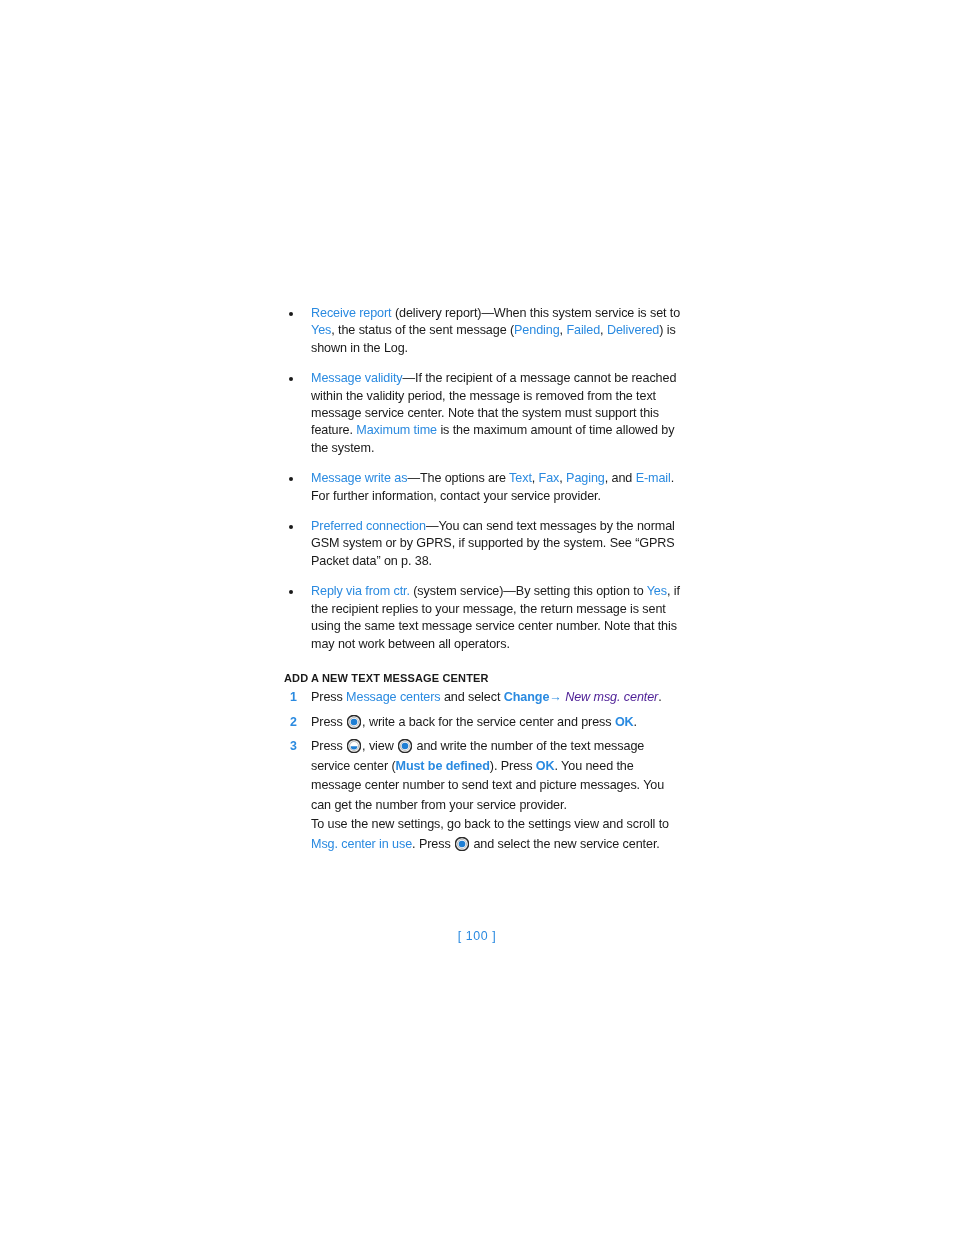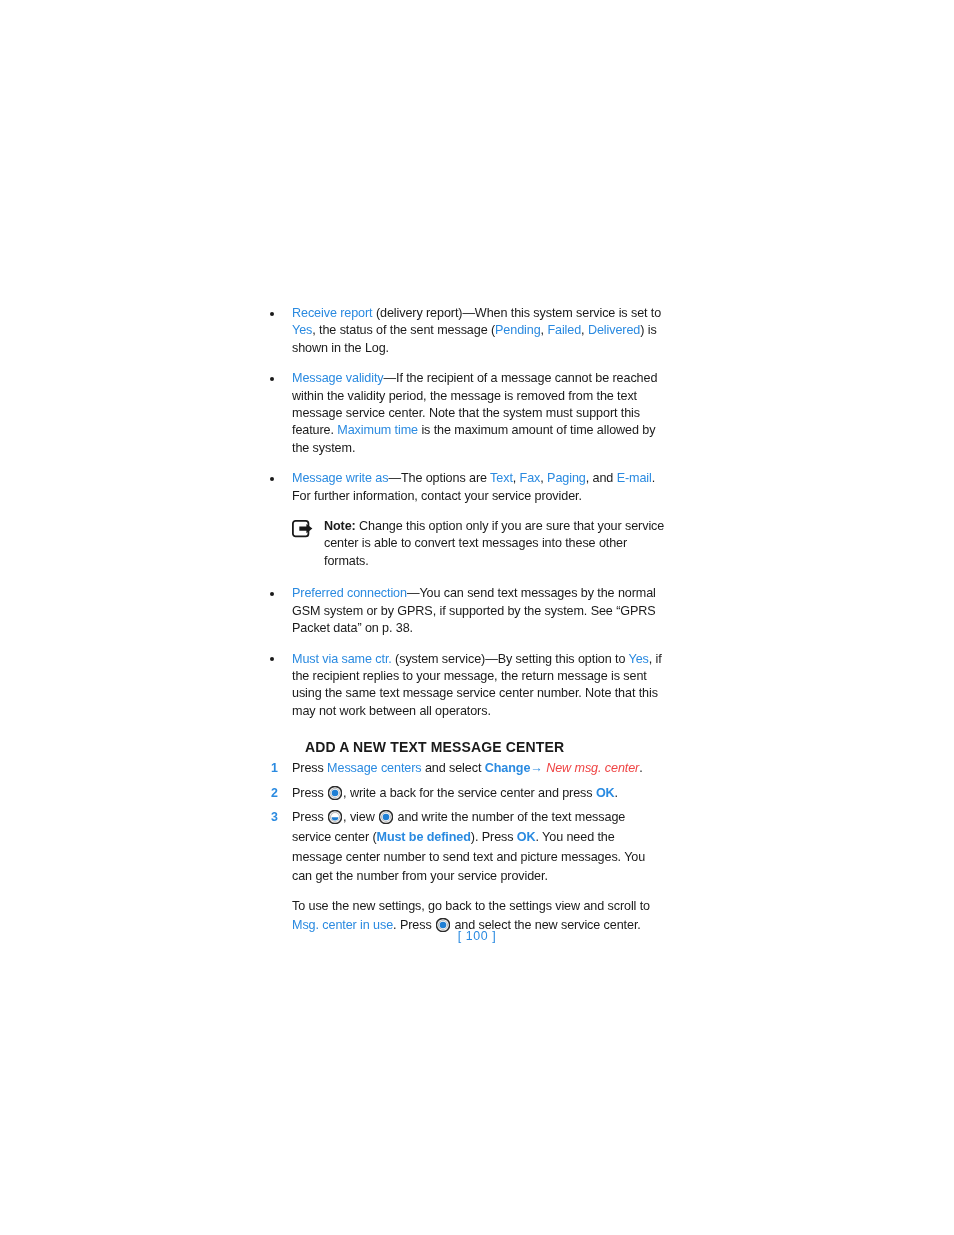--- a/index.html
+++ b/index.html
@@ -20,21 +20,21 @@
     position: absolute;
     left: 0;
     top: 0;
     width: 954px;
     height: 1235px;
     overflow: hidden;
   }
 
   .content {
     position: absolute;
-    left: 265px;
+    left: 284px;
     top: 305px;
     width: 402px;
   }
 
   
   .bullet-item {
     position: relative;
     padding-left: 27px;
     margin-bottom: 13px;
     font-size: 12.6px;
@@ -64,54 +64,52 @@
   .note-icon {
     position: absolute;
     left: 27px;
     top: 2px;
     width: 23px;
     height: 19px;
   }
 
   
   .section-heading {
-    font-size: 14px;
+    font-size: 11px;
     font-weight: bold;
     letter-spacing: 0.15px;
     margin-top: 19px;
     margin-bottom: 4px;
     color: #1a1a1a;
-    margin-left: 40px;
   }
 
   
   .step-item {
     position: relative;
     padding-left: 27px;
     margin-bottom: 5px;
     font-size: 12.6px;
     line-height: 19.6px;
     letter-spacing: -0.1px;
   }
   .step-num {
     position: absolute;
     left: 6px;
     top: 0;
     font-weight: bold;
     color: #2a8ae0;
     font-size: 12.4px;
   }
   .step-sub {
-    margin-top: 10px;
   }
 
   
   .lnk   { color: #2a8ae0; }
   .lnk-b { color: #2a8ae0; font-weight: bold; }
-  .lnk-i { color: #ef4444; font-style: italic; }
+  .lnk-i { color: #4c1d95; font-style: italic; }
   .bold  { font-weight: bold; color: #1a1a1a; }
 
   
   .joy {
     display: inline-block;
     vertical-align: -3px;
     width: 14px;
     height: 14px;
     margin: 0 1px;
   }
@@ -131,26 +129,22 @@
 </head>
 <body>
 
 <div class="page">
   <div class="content">
 
     <div id="bullet-list">
         <div class="bullet-item"><span class="bullet-dot"></span><span class="lnk">Receive report</span><span> (delivery report)—When this system service is set to </span><span class="lnk">Yes</span><span>, the status of the sent message (</span><span class="lnk">Pending</span><span>, </span><span class="lnk">Failed</span><span>, </span><span class="lnk">Delivered</span><span>) is shown in the Log.</span></div>
         <div class="bullet-item"><span class="bullet-dot"></span><span class="lnk">Message validity</span><span>—If the recipient of a message cannot be reached within the validity period, the message is removed from the text message service center. Note that the system must support this feature. </span><span class="lnk">Maximum time</span><span> is the maximum amount of time allowed by the system.</span></div>
         <div class="bullet-item"><span class="bullet-dot"></span><span class="lnk">Message write as</span><span>—The options are </span><span class="lnk">Text</span><span>, </span><span class="lnk">Fax</span><span>, </span><span class="lnk">Paging</span><span>, and </span><span class="lnk">E-mail</span><span>. For further information, contact your service provider.</span></div>
-        <div class="note-block"><span class="note-icon"><svg viewBox="0 0 23 19" width="23" height="19">
-              <rect x="0.9" y="0.9" width="15.5" height="15.5" rx="2.6" ry="2.6" fill="none" stroke="#1a1a1a" stroke-width="1.8"></rect>
-              <path d="M7.3 6.4 h7.1 v-2.4 l6.0 4.6 -6.0 4.6 v-2.4 h-7.1 z" fill="#1a1a1a"></path>
-            </svg></span><span class="bold">Note:</span><span> Change this option only if you are sure that your service center is able to convert text messages into these other formats.</span></div>
         <div class="bullet-item"><span class="bullet-dot"></span><span class="lnk">Preferred connection</span><span>—You can send text messages by the normal GSM system or by GPRS, if supported by the system. See “GPRS Packet data” on p. 38.</span></div>
-        <div class="bullet-item"><span class="bullet-dot"></span><span class="lnk">Must via same ctr.</span><span> (system service)—By setting this option to </span><span class="lnk">Yes</span><span>, if the recipient replies to your message, the return message is sent using the same text message service center number. Note that this may not work between all operators.</span></div>
+        <div class="bullet-item"><span class="bullet-dot"></span><span class="lnk">Reply via from ctr.</span><span> (system service)—By setting this option to </span><span class="lnk">Yes</span><span>, if the recipient replies to your message, the return message is sent using the same text message service center number. Note that this may not work between all operators.</span></div>
       </div>
 
     <div class="section-heading">ADD A NEW TEXT MESSAGE CENTER</div>
 
     <div id="step-list">
         <div class="step-item"><span class="step-num">1</span><span>Press </span><span class="lnk">Message centers</span><span> and select </span><span class="lnk-b">Change</span><span class="lnk-b">→</span><span> </span><span class="lnk-i">New msg. center</span><span>.</span></div>
         <div class="step-item"><span class="step-num">2</span><span>Press </span><span class="joy"><svg viewBox="0 0 14 14" width="14" height="14">
               <circle cx="7" cy="7" r="6.6" fill="none" stroke="#2b2b2b" stroke-width="1.5"></circle>
               <circle cx="7" cy="7" r="4.5" fill="none" stroke="#bfbfbf" stroke-width="1.1"></circle>
               <circle cx="7" cy="7" r="3.3" fill="#1f7fd4"></circle>

